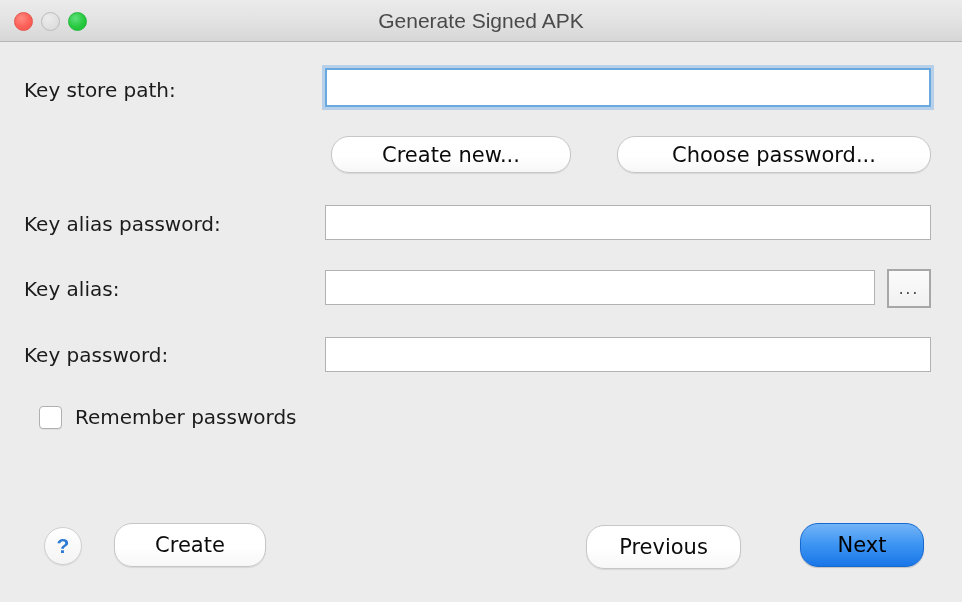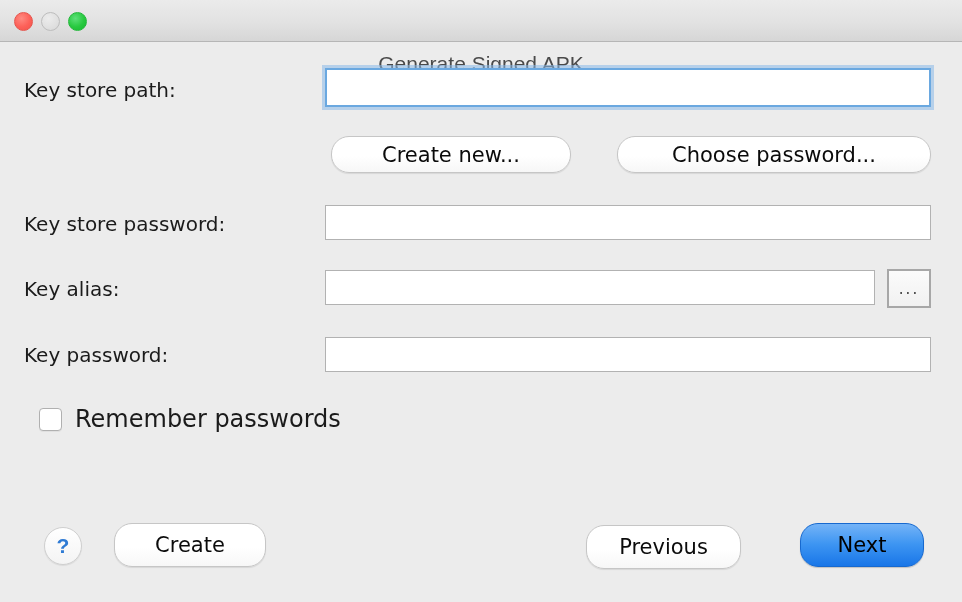--- a/index.html
+++ b/index.html
@@ -64,21 +64,20 @@
     position: absolute;
     left: 0;
     top: 0;
     width: 962px;
     height: 42px;
     line-height: 42px;
     text-align: center;
     font-family: "Liberation Sans", sans-serif;
     font-size: 21px;
     color: #4a4a4a;
-    margin-top: 43px;
   }
 
   
   .content {
     position: absolute;
     left: 0;
     top: 42px;
     width: 962px;
     height: 560px;
   }
@@ -187,21 +186,21 @@
     border-radius: 4px;
     background: #ffffff;
     border: 1px solid #b0b0b0;
     box-sizing: border-box;
     box-shadow: 0 1px 0 rgba(0, 0, 0, 0.05);
     cursor: default;
   }
   .checkbox-label {
     margin-left: 13px;
     font-family: "DejaVu Sans", sans-serif;
-    font-size: 24px;
+    font-size: 20px;
     color: #1b1b1b;
     white-space: nowrap;
   }
 </style>
 </head>
 <body>
 
 <div class="window">
 
   <div class="titlebar">
@@ -216,21 +215,21 @@
   <div class="content">
 
     <div class="label" style="top: 36px;">Key store path:</div>
     <div class="textfield focused" style="left: 325px; top: 26px; width: 606px; height: 39px;">
       <input type="text" value="" placeholder="" style="">
     </div>
 
     <div class="btn" style="left: 331px; top: 94px; width: 240px; height: 37px;">Create new...</div>
     <div class="btn" style="left: 617px; top: 94px; width: 314px; height: 37px;">Choose password...</div>
 
-    <div class="label" style="top: 170px;">Key store password:</div>
+    <div class="label" style="top: 170px;">Key alias password:</div>
     <div class="textfield" style="left: 325px; top: 163px; width: 606px;">
       <input type="password" value="" placeholder="" style="">
     </div>
 
     <div class="label" style="top: 235px; text-align: right;">Key alias:</div>
     <div class="textfield" style="left: 325px; top: 228px; width: 550px;">
       <input type="text" value="" placeholder="" style="">
     </div>
     <div class="ellipsis-btn" style="left: 887px; top: 227px; width: 44px; height: 39px;">...</div>
 

